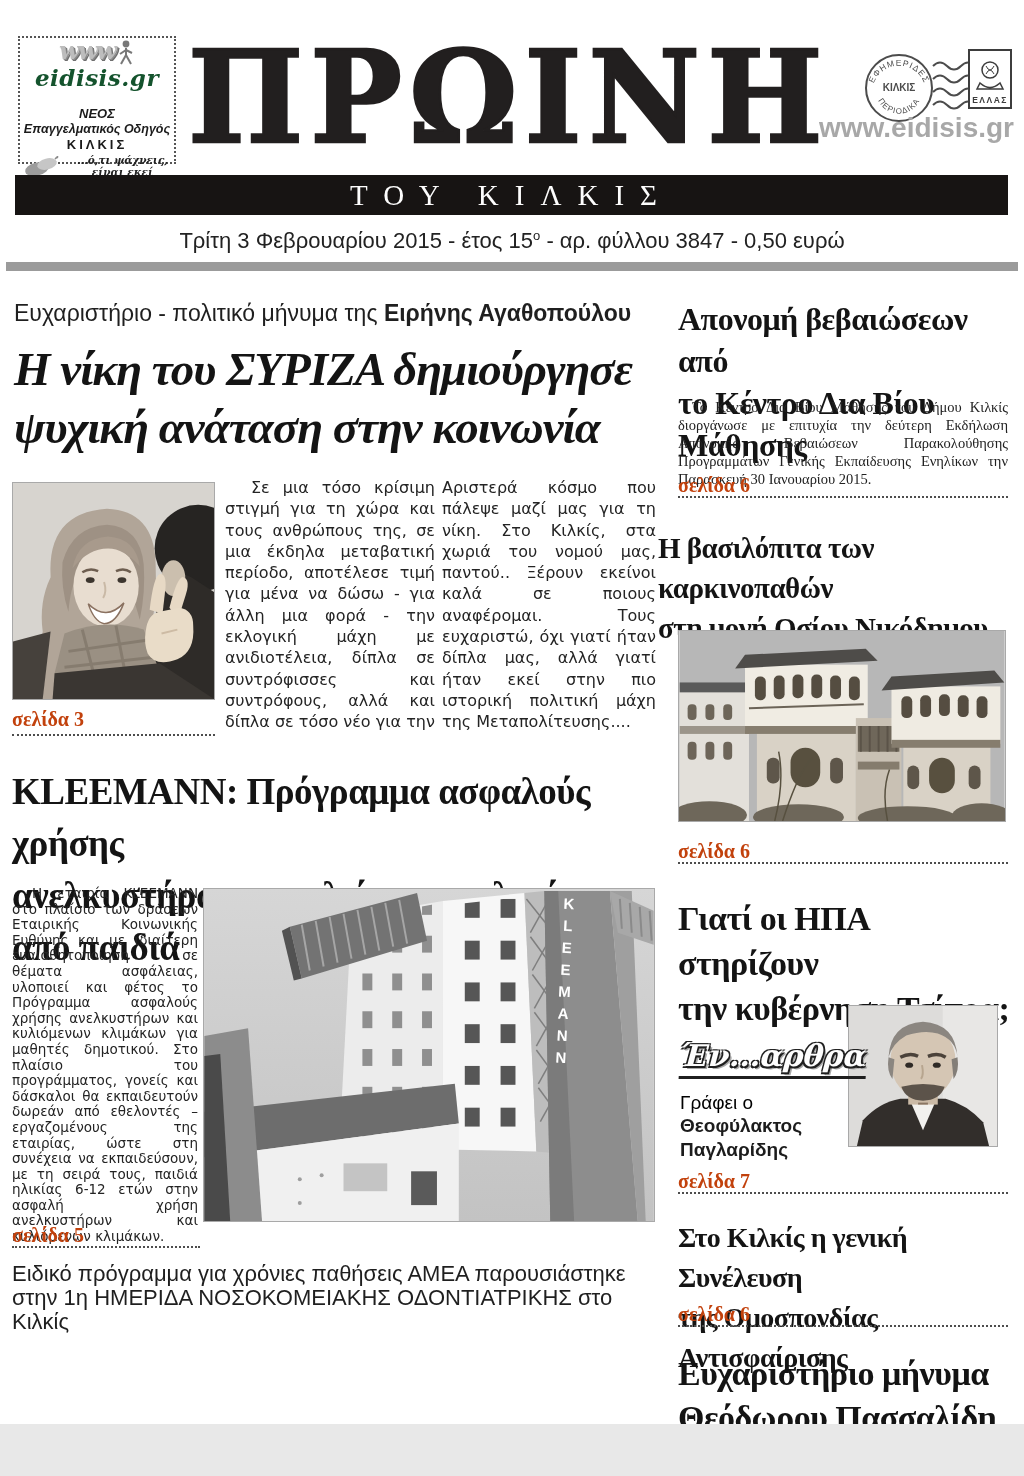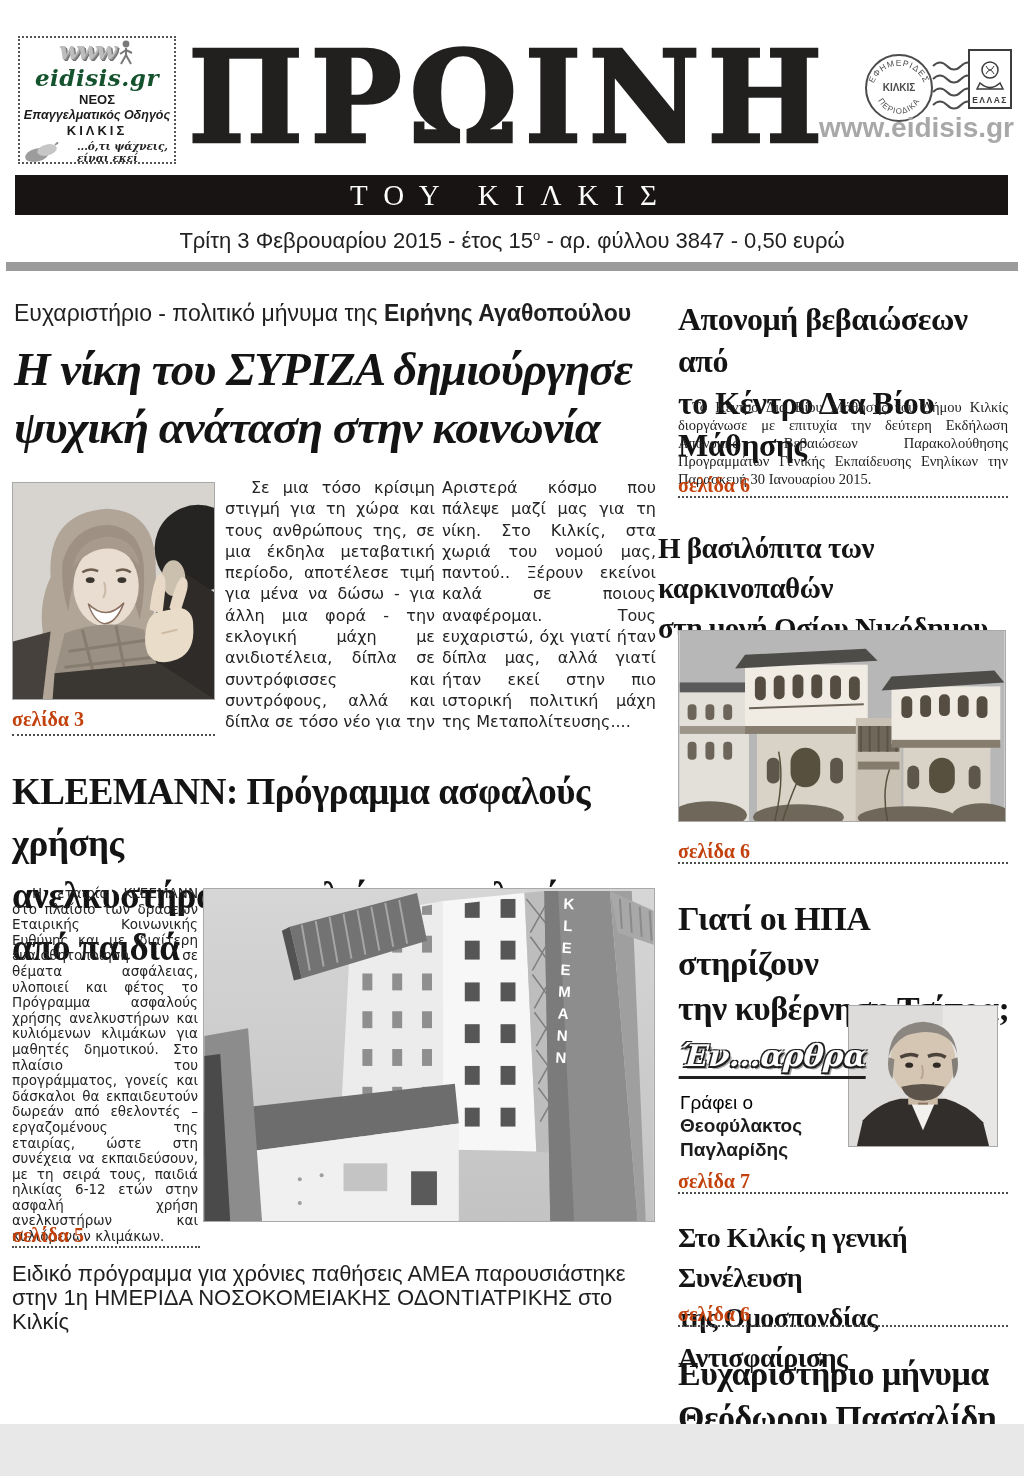--- a/index.html
+++ b/index.html
@@ -16,25 +16,25 @@
     left:18px;top:36px;width:158px;height:128px;
     border:2px dotted #555;box-sizing:border-box;text-align:center;padding-top:2px;
   }
   .ad-www-row{display:flex;justify-content:center;align-items:flex-start;gap:2px;height:26px;}
   .ad-www{
     font-family:"DejaVu Serif",serif;font-weight:bold;font-style:italic;
     font-size:24px;line-height:22px;color:#bdbdbd;letter-spacing:-2px;
     text-shadow:1px 1px 0 #8e8e8e,2px 2px 0 #6f6f6f;
   }
   .ad-site{font-family:"DejaVu Serif",serif;font-weight:bold;font-style:italic;font-size:23px;line-height:24px;color:#14532d;letter-spacing:0.5px;}
-  .ad-l1{font-size:13px;font-weight:bold;line-height:16px;margin-top:2px;}
+  .ad-l1{font-size:13px;font-weight:bold;font-style:italic;line-height:16px;margin-top:16px;}
   .ad-l2{font-size:12.5px;font-weight:bold;font-style:italic;line-height:15px;}
   .ad-l3{font-size:13px;font-weight:bold;letter-spacing:3px;line-height:16px;}
   .ad-bottom{display:flex;justify-content:space-between;align-items:center;padding:1px 6px 0 4px;}
-  .ad-tag{font-family:"DejaVu Serif",serif;font-style:italic;font-weight:bold;font-size:10.5px;line-height:12px;text-align:left;color:#222;}
+  .ad-tag{font-family:"DejaVu Serif",serif;font-style:italic;font-weight:bold;font-size:10.5px;line-height:12px;text-align:center;color:#222;}
 
   .masthead{
     left:188px;top:26px;width:620px;height:142px;
     display:flex;align-items:center;justify-content:flex-start;
   }
   .masthead-title{
     font-family:"DejaVu Serif",serif;font-weight:900;font-size:122px;
     letter-spacing:7px;color:#221f1f;-webkit-text-stroke:2.5px #221f1f;
     transform:scaleY(1.04);line-height:1;
   }

